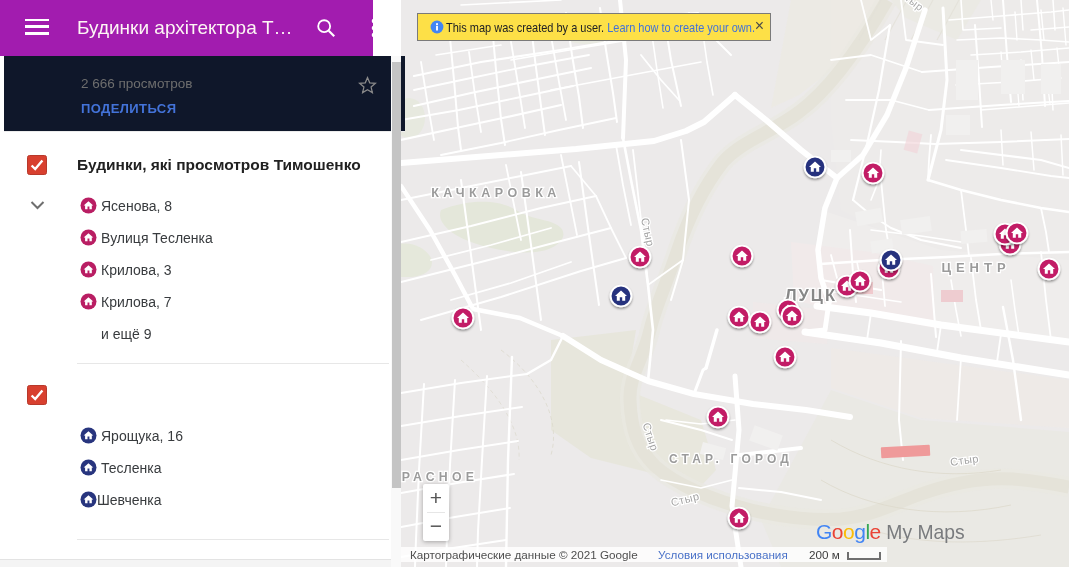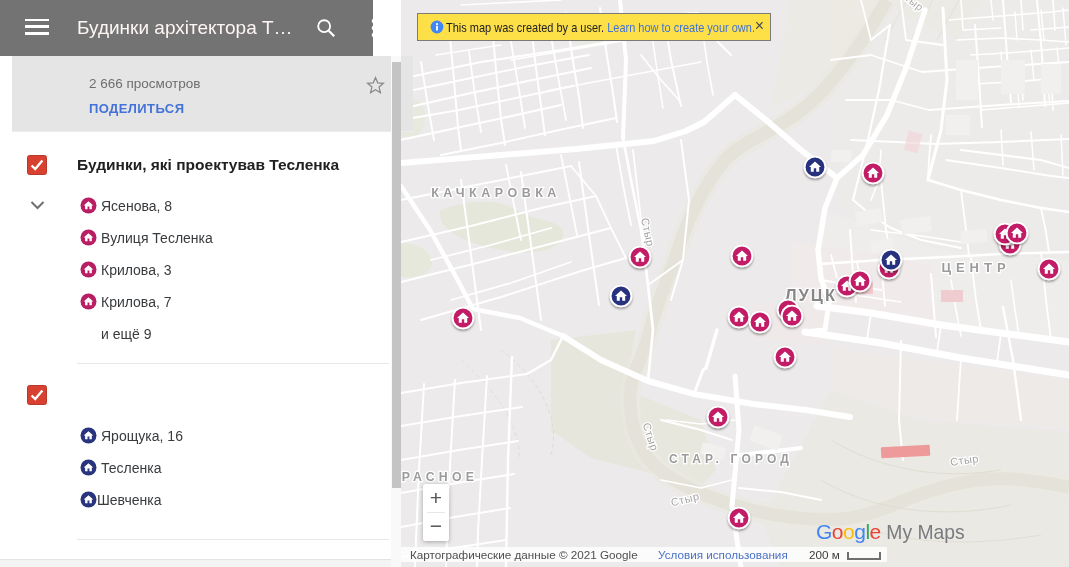--- a/index.html
+++ b/index.html
@@ -250,34 +250,34 @@
         <rect x="10.4" y="10" width="3.2" height="8" fill="#fff"></rect>
         <rect x="10.4" y="5.5" width="3.2" height="3.2" fill="#fff"></rect>
       </svg>
     <span style="position:absolute;left:28px;top:6px;font-size:13px;color:#202124;white-space:nowrap;display:inline-block;transform:scaleX(0.845);transform-origin:0 0">This map was created by a user. <span style="color:#4272d8">Learn how to create your own.</span></span>
     <span style="position:absolute;right:6px;top:3px;font-size:16px;color:#4a4a4a">×</span>
   </div>
 </div>
 
 <div class="abs" style="left:0;top:0;width:401px;height:567px;background:#ffffff">
 
-  <div class="abs" style="left:12px;top:56px;width:401px;height:76px;background:#e5e5e5;border-bottom:1px solid #ececec;box-sizing:border-box">
+  <div class="abs" style="left:4px;top:56px;width:401px;height:76px;background:#0f172a;border-bottom:1px solid #ececec;box-sizing:border-box">
     <span style="position:absolute;left:77px;top:20px;font-size:13.5px;color:#6e6e6e">2 666 просмотров</span>
     <span style="position:absolute;left:77px;top:45px;font-size:13px;font-weight:bold;color:#4373d9;letter-spacing:0.4px">ПОДЕЛИТЬСЯ</span>
     <svg style="position:absolute;left:354px;top:20px" width="19" height="19" viewBox="0 0 24 24">
         <path d="M12 17.27 L18.18 21 l-1.64-7.03 L22 9.24 l-7.19-.61 L12 2 9.19 8.63 2 9.24 l5.46 4.73 L5.82 21 z" fill="none" stroke="#8a8a8a" stroke-width="1.6"></path>
       </svg>
   </div>
 
   <div style="position:absolute;left:27px;top:155px;width:20px;height:20px;background:#d8402f;border:1px solid #b8392b;border-radius:2.5px;box-sizing:border-box">
       <svg width="18" height="18" viewBox="0 0 18 18" style="position:absolute;left:0;top:0">
         <path d="M3.6 9.5 L7.2 13 L14.4 4.5" fill="none" stroke="#ffffff" stroke-width="2.4"></path>
       </svg>
     </div>
-  <span class="abs" style="left:77px;top:156px;font-size:15.5px;font-weight:bold;color:#212121">Будинки, які проектував Тесленка</span>
+  <span class="abs" style="left:77px;top:156px;font-size:15.5px;font-weight:bold;color:#212121">Будинки, які просмотров Тимошенко</span>
   <svg class="abs" style="left:30px;top:201px" width="15" height="9" viewBox="0 0 15 9">
       <path d="M1.5 1 L7.5 7 L13.5 1" fill="none" stroke="#6f6f6f" stroke-width="2"></path>
     </svg>
   <svg style="position:absolute;left:80px;top:197px" width="17" height="17" viewBox="0 0 17 17">
       <circle cx="8.5" cy="8.5" r="8" fill="#b91e63"></circle>
       <path transform="translate(2.7,2.7) scale(0.48)" fill="#ffffff" d="M10 20v-6h4v6h5v-8h3L12 3 2 12h3v8z"></path>
     </svg>
     <span class="abs" style="left:101px;top:198px;font-size:14px;color:#383b3e">Ясенова, 8</span>
   <svg style="position:absolute;left:80px;top:229px" width="17" height="17" viewBox="0 0 17 17">
       <circle cx="8.5" cy="8.5" r="8" fill="#b91e63"></circle>
@@ -318,21 +318,21 @@
       <path transform="translate(2.7,2.7) scale(0.48)" fill="#ffffff" d="M10 20v-6h4v6h5v-8h3L12 3 2 12h3v8z"></path>
     </svg>
     <span class="abs" style="left:97px;top:492px;font-size:14px;color:#383b3e">Шевченка</span>
 
   <div class="abs" style="left:77px;top:539px;width:312px;height:1px;background:#e7e7e7"></div>
   <div class="abs" style="left:0;top:559px;width:401px;height:8px;background:#f4f4f4;border-top:1px solid #e3e3e3;box-sizing:border-box"></div>
 
   <div class="abs" style="left:391px;top:56px;width:10px;height:511px;background:#f9f9f9"></div>
   <div class="abs" style="left:391.5px;top:62px;width:9px;height:426px;background:#c4c4c4"></div>
 
-  <div class="abs" style="left:0;top:0;width:373px;height:56px;background:#737373">
+  <div class="abs" style="left:0;top:0;width:373px;height:56px;background:#a21caf">
     <div class="abs" style="left:25px;top:18.5px;width:24px;height:2.7px;background:#fff"></div>
     <div class="abs" style="left:25px;top:25.2px;width:24px;height:2.7px;background:#fff"></div>
     <div class="abs" style="left:25px;top:31.9px;width:24px;height:2.7px;background:#fff"></div>
     <span class="abs" style="left:77px;top:17px;font-size:19px;color:#fdf6f4">Будинки архітектора Т…</span>
     <svg class="abs" style="left:315px;top:17px" width="22" height="22" viewBox="0 0 24 24">
         <circle cx="10" cy="10" r="6.5" fill="none" stroke="#fff" stroke-width="2"></circle>
         <line x1="15" y1="15" x2="21" y2="21" stroke="#fff" stroke-width="2.4"></line>
       </svg>
     <svg class="abs" style="left:366px;top:16px" width="16" height="24" viewBox="0 0 16 24">
         <circle cx="8" cy="5" r="2.3" fill="#fff"></circle>

